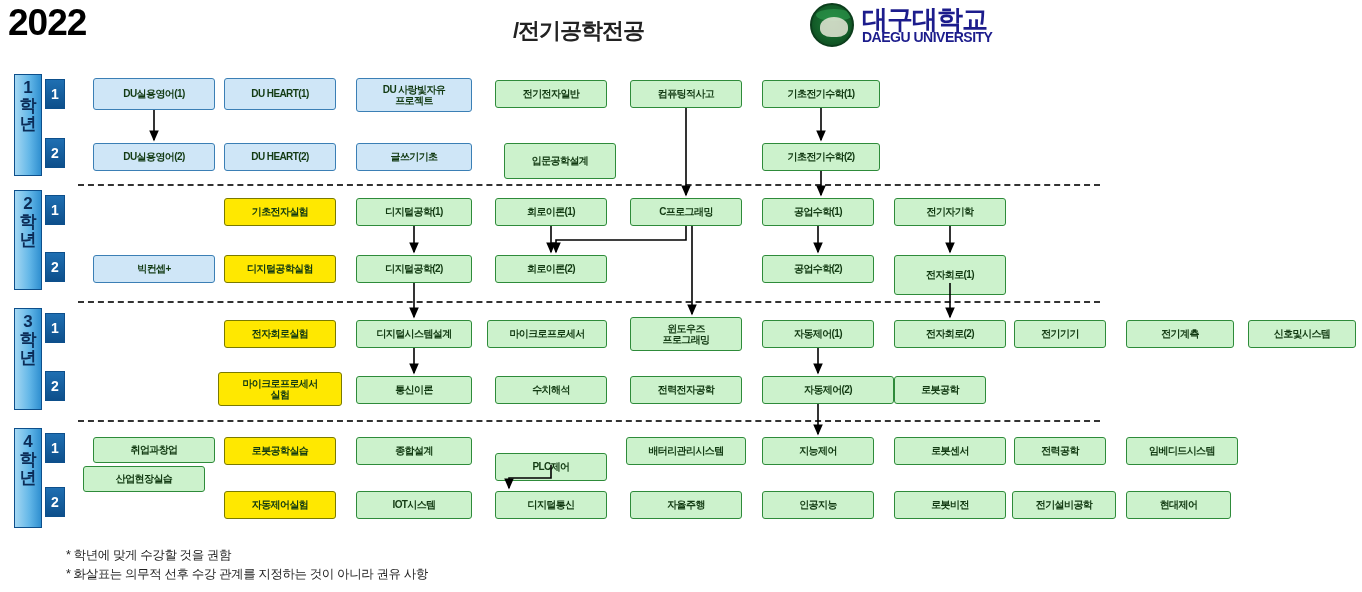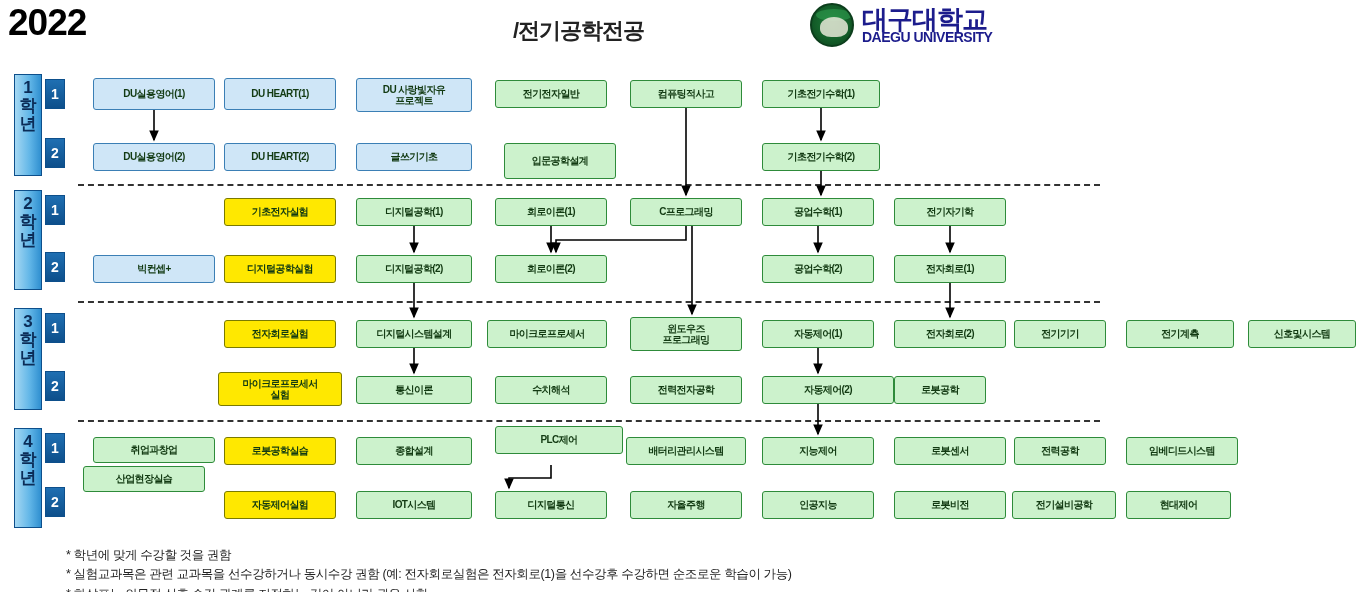--- a/index.html
+++ b/index.html
@@ -158,21 +158,21 @@
     </div>
     <div class="box green" style="left: 356px; top: 255px; width: 116px; height: 28px;">
       <span>디지털공학(2)</span>
     </div>
     <div class="box green" style="left: 495px; top: 255px; width: 112px; height: 28px;">
       <span>회로이론(2)</span>
     </div>
     <div class="box green" style="left: 762px; top: 255px; width: 112px; height: 28px;">
       <span>공업수학(2)</span>
     </div>
-    <div class="box green" style="left: 894px; top: 255px; width: 112px; height: 28px;">
+    <div class="box green" style="left: 894px; top: 255px; width: 112px; height: 40px;">
       <span>전자회로(1)</span>
     </div>
     <div class="box yellow" style="left: 224px; top: 320px; width: 112px; height: 28px;">
       <span>전자회로실험</span>
     </div>
     <div class="box green" style="left: 356px; top: 320px; width: 116px; height: 28px;">
       <span>디지털시스템설계</span>
     </div>
     <div class="box green" style="left: 487px; top: 320px; width: 120px; height: 28px;">
       <span>마이크로프로세서</span>
@@ -215,21 +215,21 @@
     </div>
     <div class="box green" style="left: 93px; top: 437px; width: 122px; height: 26px;">
       <span>취업과창업</span>
     </div>
     <div class="box yellow" style="left: 224px; top: 437px; width: 112px; height: 28px;">
       <span>로봇공학실습</span>
     </div>
     <div class="box green" style="left: 356px; top: 437px; width: 116px; height: 28px;">
       <span>종합설계</span>
     </div>
-    <div class="box green" style="left: 495px; top: 426px; width: 128px; height: 28px;">
+    <div class="box green" style="left: 495px; top: 453px; width: 112px; height: 28px;">
       <span>PLC제어</span>
     </div>
     <div class="box green" style="left: 626px; top: 437px; width: 120px; height: 28px;">
       <span>배터리관리시스템</span>
     </div>
     <div class="box green" style="left: 762px; top: 437px; width: 112px; height: 28px;">
       <span>지능제어</span>
     </div>
     <div class="box green" style="left: 894px; top: 437px; width: 112px; height: 28px;">
       <span>로봇센서</span>
@@ -310,15 +310,14 @@
     <path d="M950,283 L950,317"></path>
 
     <path d="M818,404 L818,434"></path>
 
     <path d="M551,465 L551,478 L509,478 L509,488"></path>
   </g>
 </svg>
 
 <div id="notes">
     <div>* 학년에 맞게 수강할 것을 권함</div>
-    <div>* 실험교과목은 관련 교과목을 선수강하거나 동시수강 권함 (예: 전자회로실험은 전자회로(1)을 선수강후 수강하면 순조로운 학습이 가능)</div>
     <div>* 화살표는 의무적 선후 수강 관계를 지정하는 것이 아니라 권유 사항</div>
   </div>
 
 </body></html>

